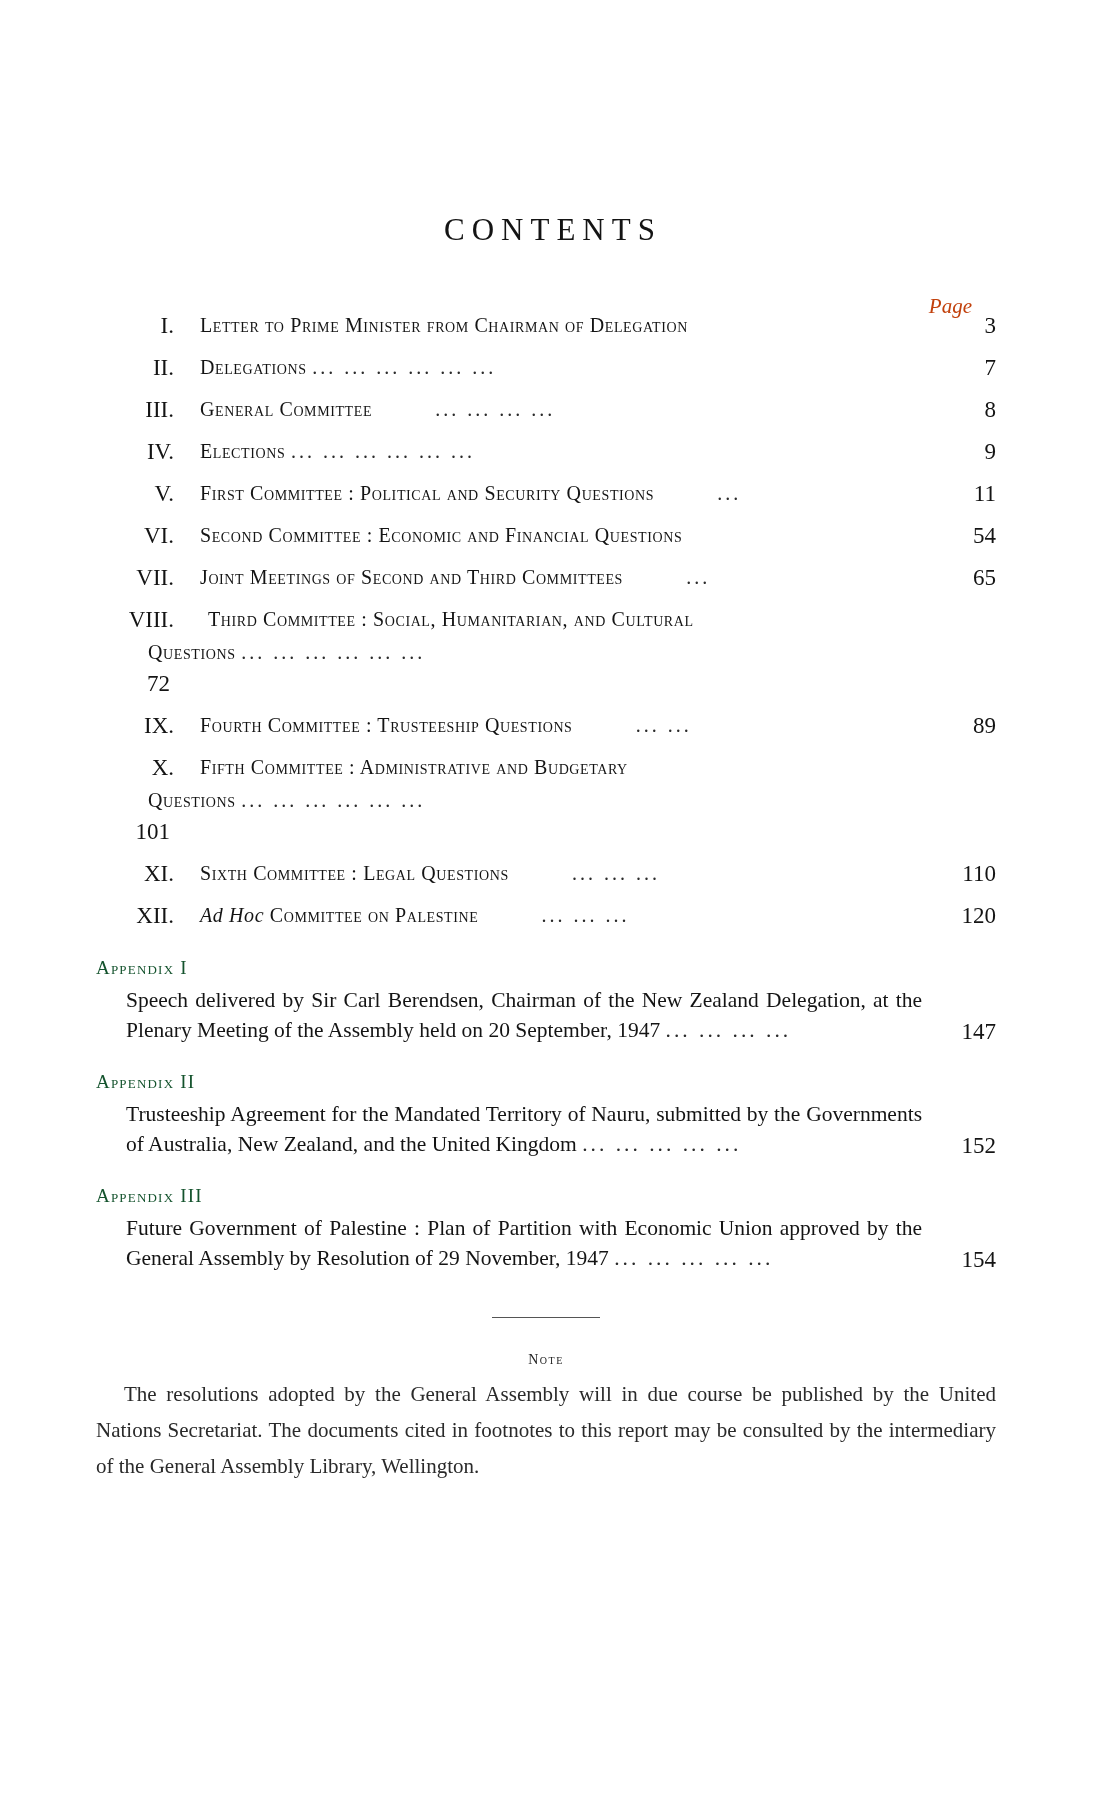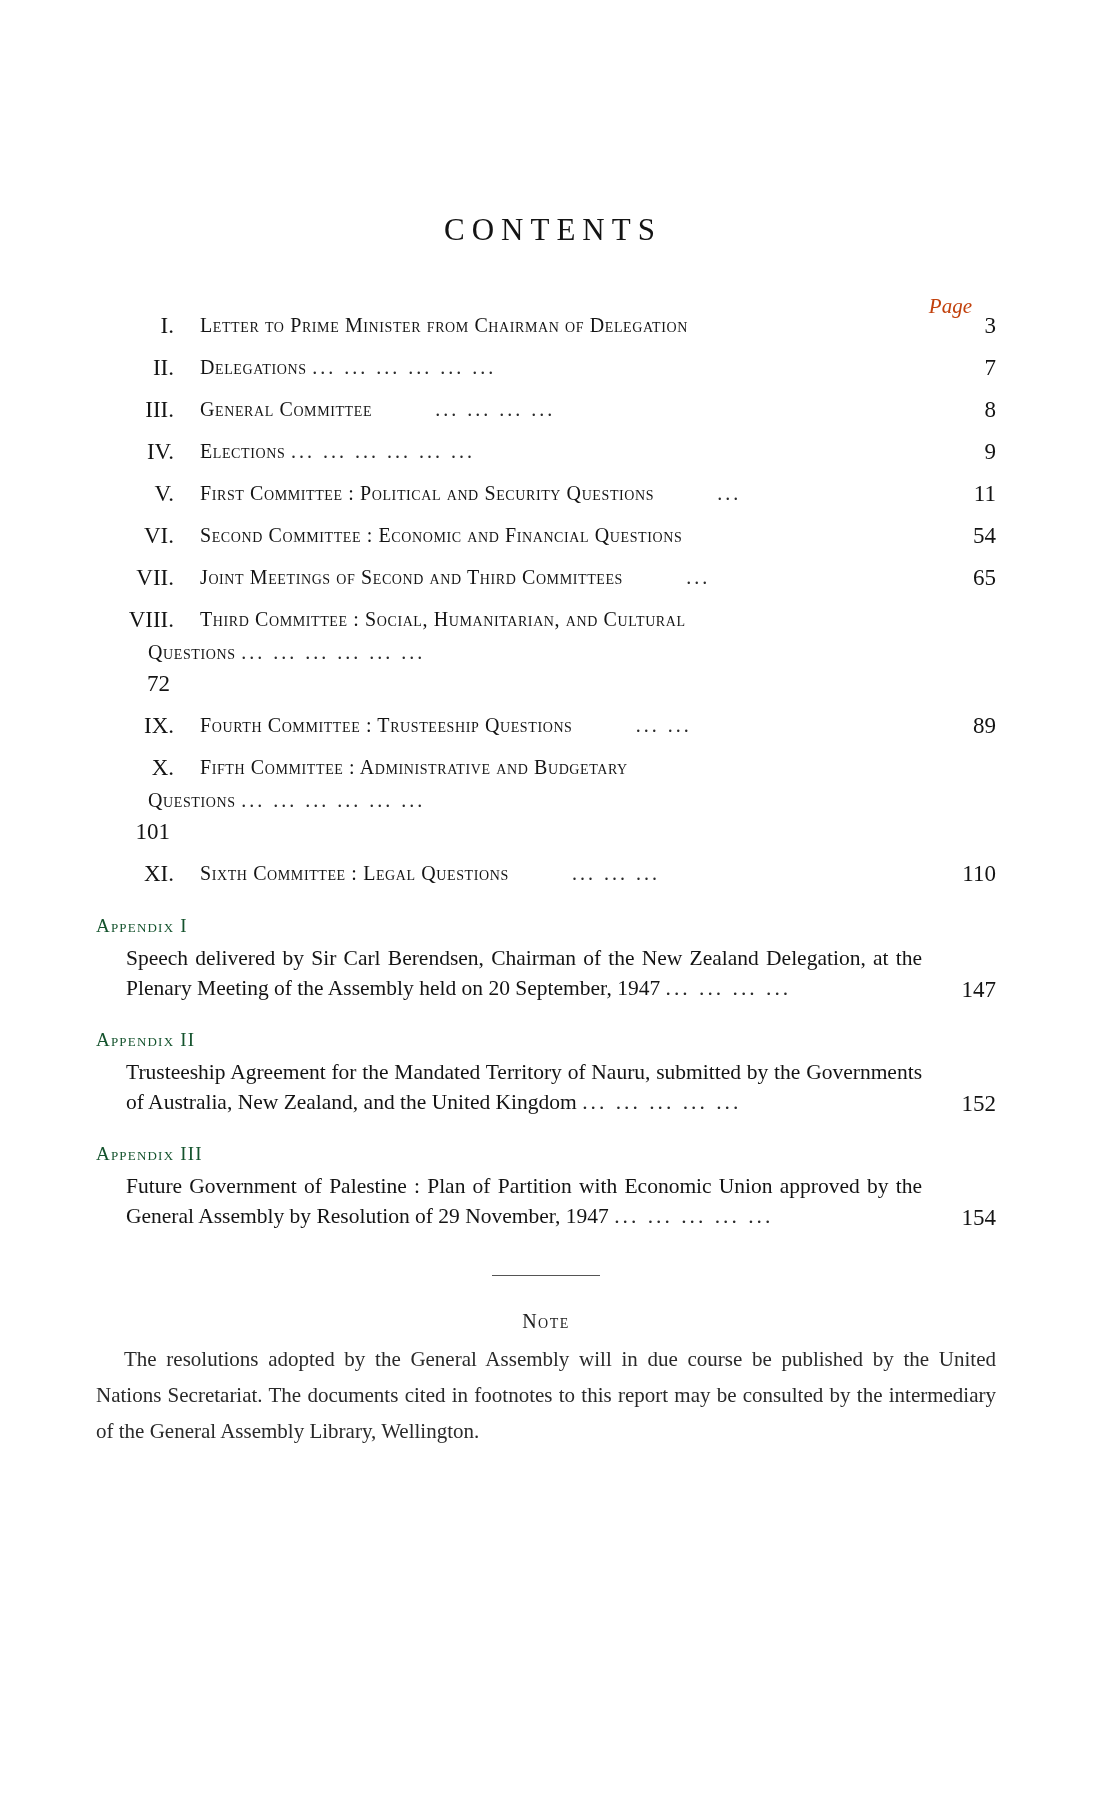--- a/index.html
+++ b/index.html
@@ -133,21 +133,21 @@
   
   .divider {
     width: 108px;
     height: 0;
     border-top: 1.5px solid #555;
     margin: 44px auto 34px auto;
   }
   
   .note-title {
     text-align: center;
-    font-size: 20px;
+    font-size: 14px;
     font-variant: small-caps;
     letter-spacing: 1.5px;
     color: #222;
     margin-bottom: 8px;
   }
   .note-body {
     font-size: 21px;
     line-height: 36px;
     text-align: justify;
     color: #2a2a2a;
@@ -227,21 +227,21 @@
       <div class="toc-entry">
         <div class="toc-num">VII.</div>
         <div class="toc-text">
           <span>Joint Meetings of Second and Third Committees</span>
           <span class="dots-gap"></span>
           <span class="dots">...</span>
         </div>
         <div class="toc-page">65</div>
       </div>
 
-      <div class="toc-entry" style="margin-bottom:2px;">
+      <div class="toc-entry" style="margin-bottom:2px;gap:8px;">
         <div class="toc-num">VIII.</div>
         <div class="toc-text">
           <span>Third Committee : Social, Humanitarian, and Cultural</span>
         </div>
         <div class="toc-page"></div>
       </div>
       <div class="toc-entry toc-second-line">
         <div class="indent"></div>
         <div class="toc-text" style="padding-left:36px;">
           <span>Questions</span>
@@ -279,20 +279,30 @@
       <div class="toc-entry">
         <div class="toc-num">XI.</div>
         <div class="toc-text">
           <span>Sixth Committee : Legal Questions</span>
           <span class="dots-gap"></span>
           <span class="dots">...          ...          ...</span>
         </div>
         <div class="toc-page">110</div>
       </div>
 
+      <div class="toc-entry">
+        <div class="toc-num">XII.</div>
+        <div class="toc-text">
+          <span class="italic">Ad Hoc</span>
+          <span>Committee on Palestine</span>
+          <span class="dots-gap"></span>
+          <span class="dots">...          ...          ...</span>
+        </div>
+        <div class="toc-page">120</div>
+      </div>
 
     </div>
 
     <div class="appendix">
       <div class="appendix-title">Appendix I</div>
       <div class="ap-wrap">
         <div class="ap-left">
           <div class="appendix-para" style="padding-left:30px; text-indent:0;">
             <span>Speech delivered by Sir Carl Berendsen, Chairman of the New Zealand Delegation, at the Plenary Meeting of the Assembly held on 20 September, 1947</span>
             <span class="dots">...          ...          ...          ...</span>

